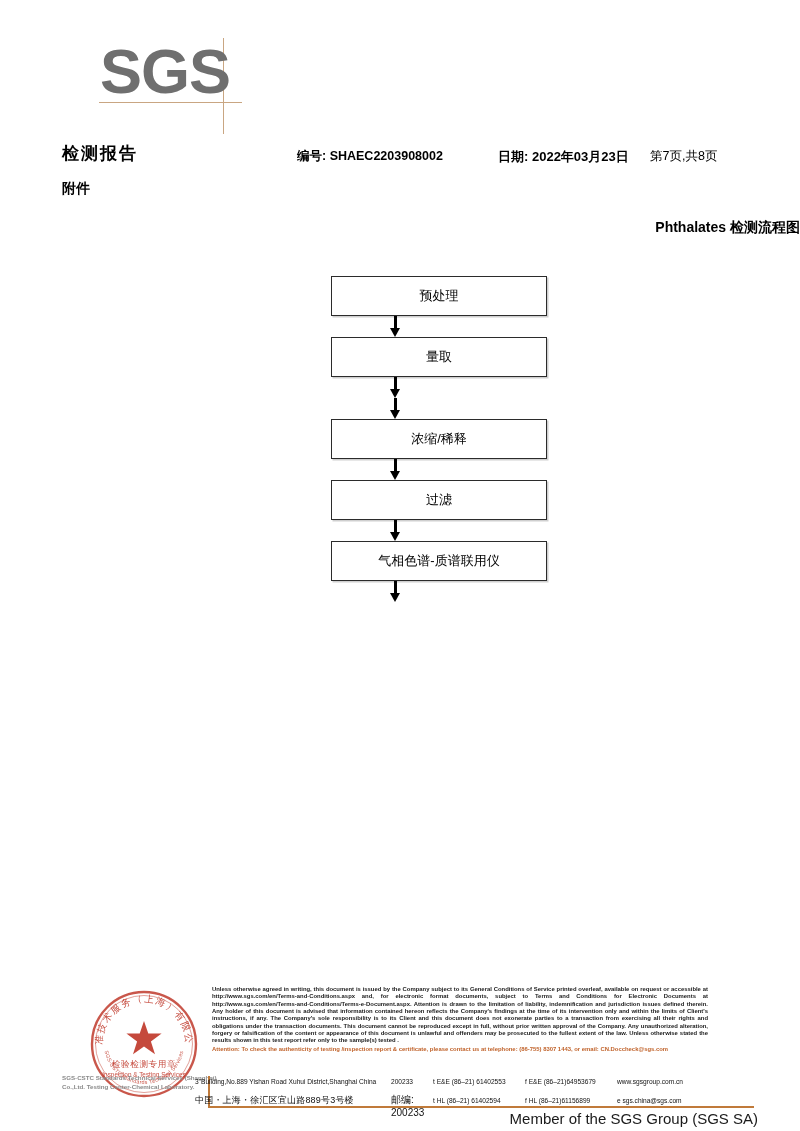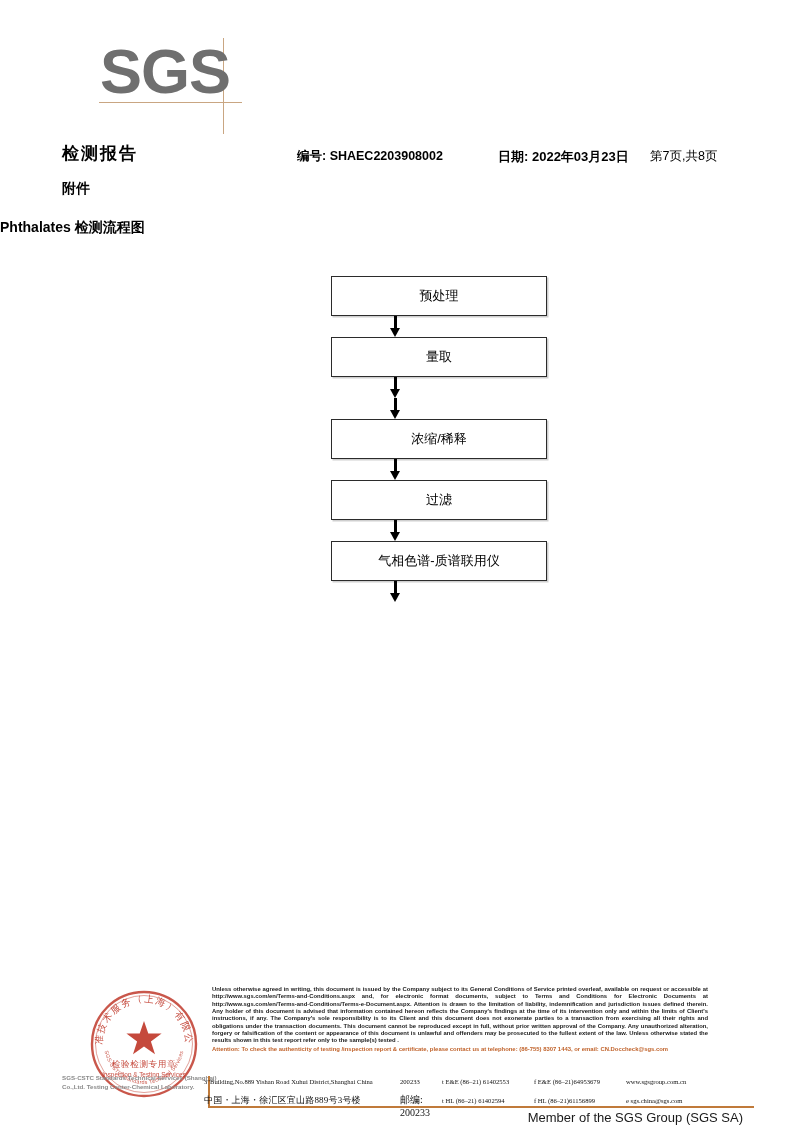--- a/index.html
+++ b/index.html
@@ -92,21 +92,21 @@
     font-size: 12.5px;
     font-weight: normal;
   }
 
   
   .flow-title {
     position: absolute;
     left: 0;
     top: 219px;
     width: 800px;
-    text-align: left;
+    text-align: right;
     font-size: 14px;
     font-weight: bold;
   }
   .flow {
     position: absolute;
     left: 287px;
     top: 276px;
     width: 216px;
   }
   .flow-box {
@@ -185,24 +185,23 @@
   .legal .attn {
     display: block;
     margin-top: 1px;
     color: #c0622a;
     font-weight: bold;
   }
 
   
   .addr {
     position: absolute;
-    left: 204px;
+    left: 195px;
     top: 1078px;
     width: 496px;
-    font-family: Liberation Serif, serif;
   }
   .addr-vrule {
     position: absolute;
     left: 208px;
     top: 1076px;
     width: 1.6px;
     height: 32px;
     background: #c07a3a;
   }
   .addr-hrule {
@@ -221,25 +220,25 @@
   .addr-c1 { width: 196px; font-size: 6.6px; color: #111; }
   .addr-c1.cn { font-size: 9px; letter-spacing: .2px; }
   .addr-zip { width: 42px; font-size: 6.6px; color: #111; }
   .addr-zip.cn { font-size: 10px; }
   .addr-c2 { width: 92px; font-size: 6.6px; color: #111; }
   .addr-c3 { width: 92px; font-size: 6.6px; color: #111; }
   .addr-c4 { flex: 1; font-size: 6.6px; color: #111; text-align: left; }
 
   .member {
     position: absolute;
-    left: 1px;
+    left: 16px;
     top: 1110px;
     width: 742px;
     text-align: right;
-    font-size: 13px;
+    font-size: 15px;
     color: #1a1a1a;
   }
 </style>
 </head>
 <body>
 
 <div class="page">
 
   <div class="logo-wrap">
     <div class="logo-vline"></div>

